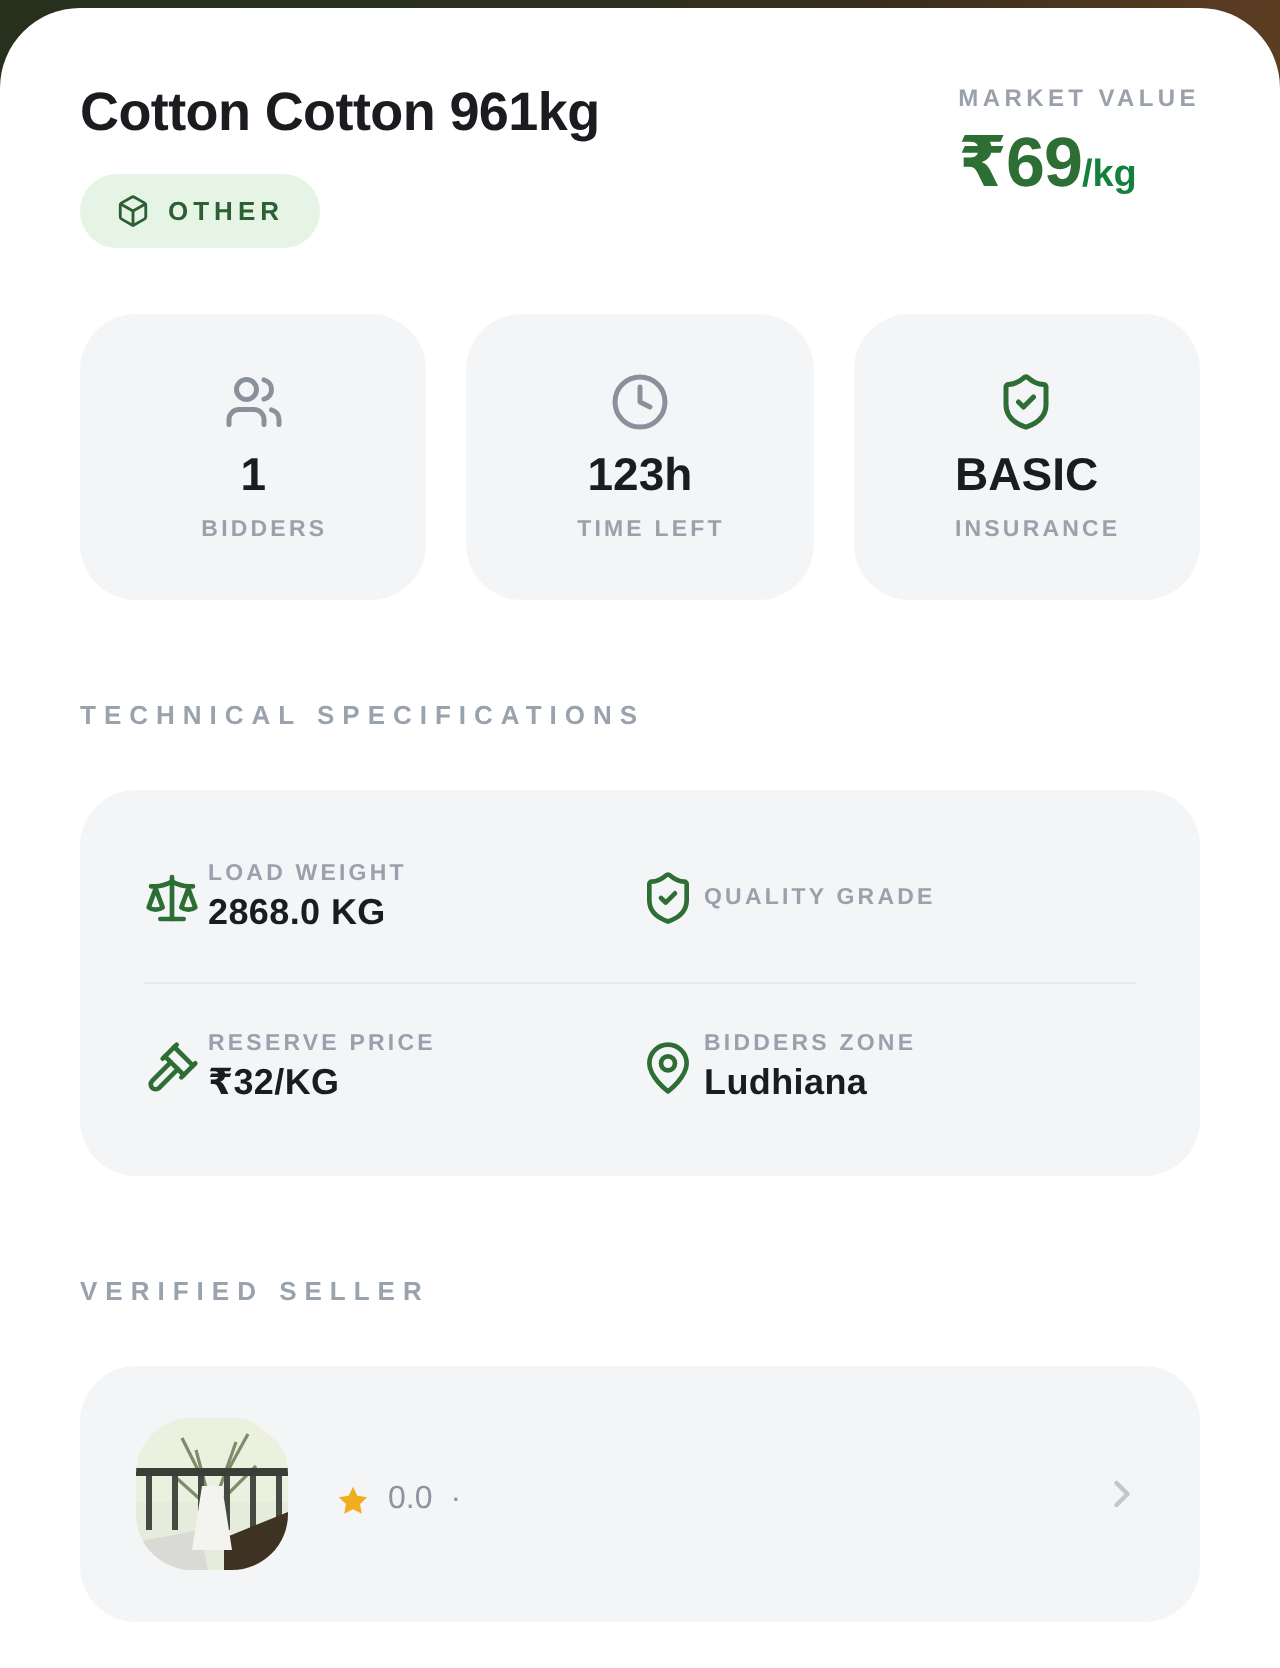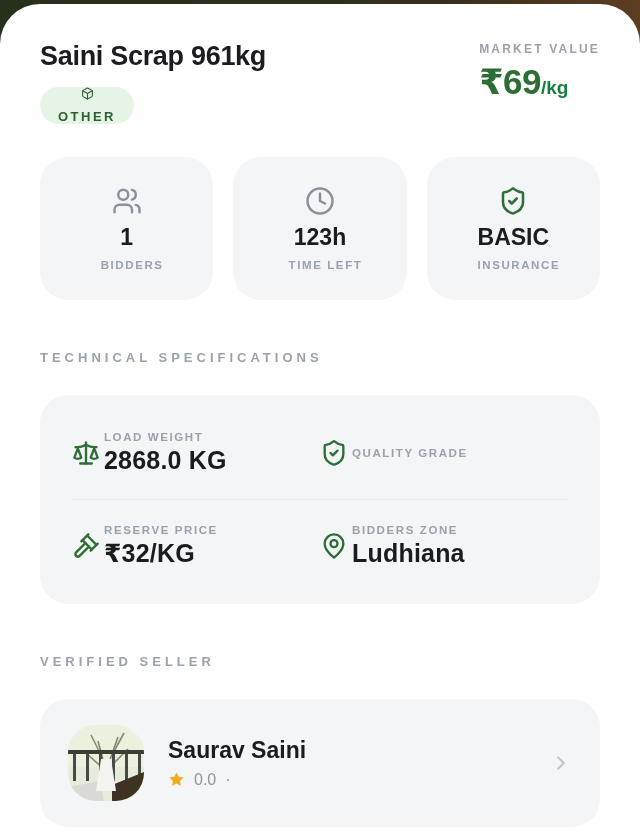--- a/index.html
+++ b/index.html
@@ -13,21 +13,21 @@
     position:absolute; top:4px; left:0; width:640px; height:830px;
     background:#ffffff; border-radius:40px 40px 0 0;
     padding:38px 40px 0 40px;
   }
   
   .header-row { display:flex; justify-content:space-between; align-items:flex-start; }
   .page-title { font-size:27px; font-weight:800; color:#1b1c1f; letter-spacing:-0.3px; line-height:1.1; }
   .badge {
     margin-top:15px; display:inline-flex; align-items:center; gap:9px;
     background:#e6f4e6; color:#2c5f33; border-radius:19px; height:37px; padding:0 18px;
-    font-size:13px; font-weight:800; letter-spacing:2.5px;flex-direction:column;
+    font-size:13px; font-weight:800; letter-spacing:2.5px;
   }
   .badge svg { width:17px; height:17px; stroke:#2c5f33; }
   .market { }
   .market-label { font-size:12px; font-weight:800; letter-spacing:2.2px; color:#9aa1ac; }
   .price-line { margin-top:6px; }
   .price-main { font-size:35px; font-weight:800; color:#2c6e34; letter-spacing:-0.5px; }
   .price-unit { font-size:19px; font-weight:700; color:#15803d; }
   
   .stats-row { display:flex; gap:20px; margin-top:33px; }
   .stat-card {
@@ -41,42 +41,42 @@
   
   .section-heading { margin-top:50px; font-size:13px; font-weight:800; letter-spacing:4px; color:#9aa3ad; }
   .spec-card {
     margin-top:30px; background:#f4f5f7; border-radius:28px; padding:12px 32px;
   }
   .spec-row { display:flex; padding:24px 0; }
   .spec-divider { height:1px; background:#e8eaee; }
   .spec-item { display:flex; align-items:center; gap:4px; width:50%; }
   .spec-item svg { width:28px; height:28px; stroke:#2c6e34; fill:none; stroke-width:2; stroke-linecap:round; stroke-linejoin:round; flex:none; }
   .spec-label { font-size:11.5px; font-weight:700; letter-spacing:1.6px; color:#9aa1ac; }
-  .spec-value { margin-top:3px; font-size:25px; font-weight:800; color:#1b1c1f; letter-spacing:0.2px; }
+  .spec-value { margin-top:3px; font-size:18px; font-weight:800; color:#1b1c1f; letter-spacing:0.2px; }
   
   .seller-card {
     margin-top:30px; background:#f4f5f7; border-radius:28px; height:128px;
     display:flex; align-items:center; padding:0 28px; gap:24px; cursor:pointer;
   }
   .avatar { width:76px; height:76px; border-radius:28px; overflow:hidden; flex:none; }
   .avatar svg { width:100%; height:100%; display:block; }
   .seller-info { flex:1; }
   .seller-name { font-size:23px; font-weight:800; color:#1b1c1f; }
   .seller-rating { margin-top:7px; display:flex; align-items:center; gap:9px; font-size:16px; color:#8e949d; }
   .star { width:17px; height:17px; fill:#f0ad1e; }
   .chevron { width:22px; height:22px; stroke:#c2c7cd; fill:none; stroke-width:2.5; stroke-linecap:round; stroke-linejoin:round; flex:none; }
 </style>
 </head>
 <body>
 
 <div class="sheet">
 
   <div class="header-row">
     <div>
-      <h1 class="page-title">Saini Scrap 961kg</h1>
+      <h1 class="page-title">Cotton Cotton 961kg</h1>
       <div class="badge">
         <svg viewBox="0 0 24 24" fill="none" stroke-width="2" stroke-linecap="round" stroke-linejoin="round">
           <path d="M21 8a2 2 0 0 0-1-1.73l-7-4a2 2 0 0 0-2 0l-7 4A2 2 0 0 0 3 8v8a2 2 0 0 0 1 1.73l7 4a2 2 0 0 0 2 0l7-4A2 2 0 0 0 21 16Z"></path>
           <path d="m3.3 7 8.7 5 8.7-5"></path>
             <path d="M12 22V12"></path>
         </svg>
         <span>OTHER</span>
       </div>
     </div>
     <div class="market">
@@ -195,21 +195,20 @@
             <rect x="44" y="29" width="3" height="27"></rect>
           <rect x="57" y="29" width="3" height="27"></rect>
             <rect x="70" y="29" width="3" height="27"></rect>
         </g>
         <polygon points="0,62 32,56 36,76 0,76" fill="#d9dad5"></polygon>
         <polygon points="44,60 76,47 76,76 44,76" fill="#3e3323"></polygon>
         <path d="M33 34 L43 34 L48 66 L28 66 Z" fill="#f3f3ef"></path>
       </svg>
     </div>
     <div class="seller-info">
-      <div class="seller-name">Saurav Saini</div>
       <div class="seller-rating">
         <svg class="star" viewBox="0 0 24 24">
           <polygon points="12 2 15.09 8.26 22 9.27 17 14.14 18.18 21.02 12 17.77 5.82 21.02 7 14.14 2 9.27 8.91 8.26"></polygon>
         </svg>
         <span>0.0</span>
         <span>·</span>
       </div>
     </div>
     <svg class="chevron" viewBox="0 0 24 24">
       <polyline points="9 6 15 12 9 18"></polyline>

